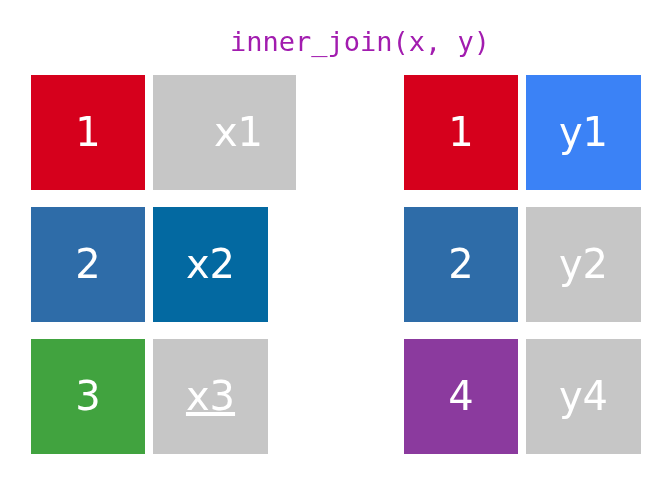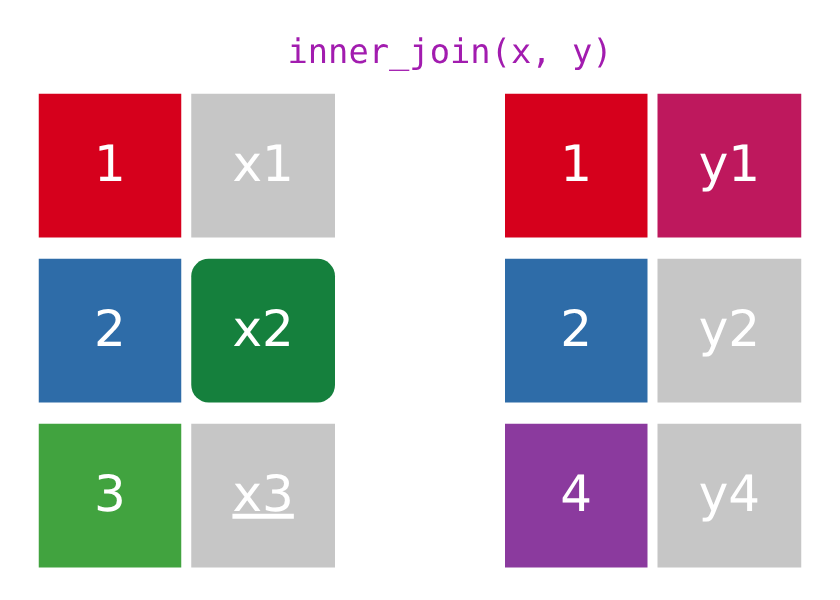--- a/index.html
+++ b/index.html
@@ -91,30 +91,30 @@
 <div id="figure">
 
   <div id="diagram-title" style="color: #a21caf; margin-left: 24px;">inner_join(x, y)</div>
 
   <div class="join-table" id="table-x">
 
     <div class="table-row">
       <div class="cell cell-key" style="background: rgb(214, 0, 28); color: rgb(255, 255, 255);">
         <span class="cell-key-text">1</span>
       </div>
-      <div class="cell cell-value" style="background: rgb(198, 198, 198); color: rgb(255, 255, 255);">
+      <div class="cell cell-value" style="background: rgb(198, 198, 198); color: rgb(255, 255, 255); padding-left: 28px;">
         <span class="cell-value-text">x1</span>
       </div>
     </div>
 
     <div class="table-row">
       <div class="cell cell-key" style="background: rgb(46, 108, 168); color: rgb(255, 255, 255);">
         <span class="cell-key-text">2</span>
       </div>
-      <div class="cell cell-value" style="background: #15803d; color: rgb(255, 255, 255); border-radius: 14px;">
+      <div class="cell cell-value" style="background: #0369a1; color: rgb(255, 255, 255);">
         <span class="cell-value-text">x2</span>
       </div>
     </div>
 
     <div class="table-row">
       <div class="cell cell-key" style="background: rgb(65, 163, 63); color: rgb(255, 255, 255);">
         <span class="cell-key-text">3</span>
       </div>
       <div class="cell cell-value" style="background: rgb(198, 198, 198); color: rgb(255, 255, 255); text-decoration: underline;">
         <span class="cell-value-text">x3</span>
@@ -122,21 +122,21 @@
     </div>
 
   </div>
 
   <div class="join-table" id="table-y">
 
     <div class="table-row">
       <div class="cell cell-key" style="background: rgb(214, 0, 28); color: rgb(255, 255, 255);">
         <span class="cell-key-text">1</span>
       </div>
-      <div class="cell cell-value" style="background: #be185d; color: rgb(255, 255, 255);">
+      <div class="cell cell-value" style="background: #3b82f6; color: rgb(255, 255, 255);">
         <span class="cell-value-text">y1</span>
       </div>
     </div>
 
     <div class="table-row">
       <div class="cell cell-key" style="background: rgb(46, 108, 168); color: rgb(255, 255, 255);">
         <span class="cell-key-text">2</span>
       </div>
       <div class="cell cell-value" style="background: rgb(198, 198, 198); color: rgb(255, 255, 255); align-items: center;">
         <span class="cell-value-text">y2</span>

